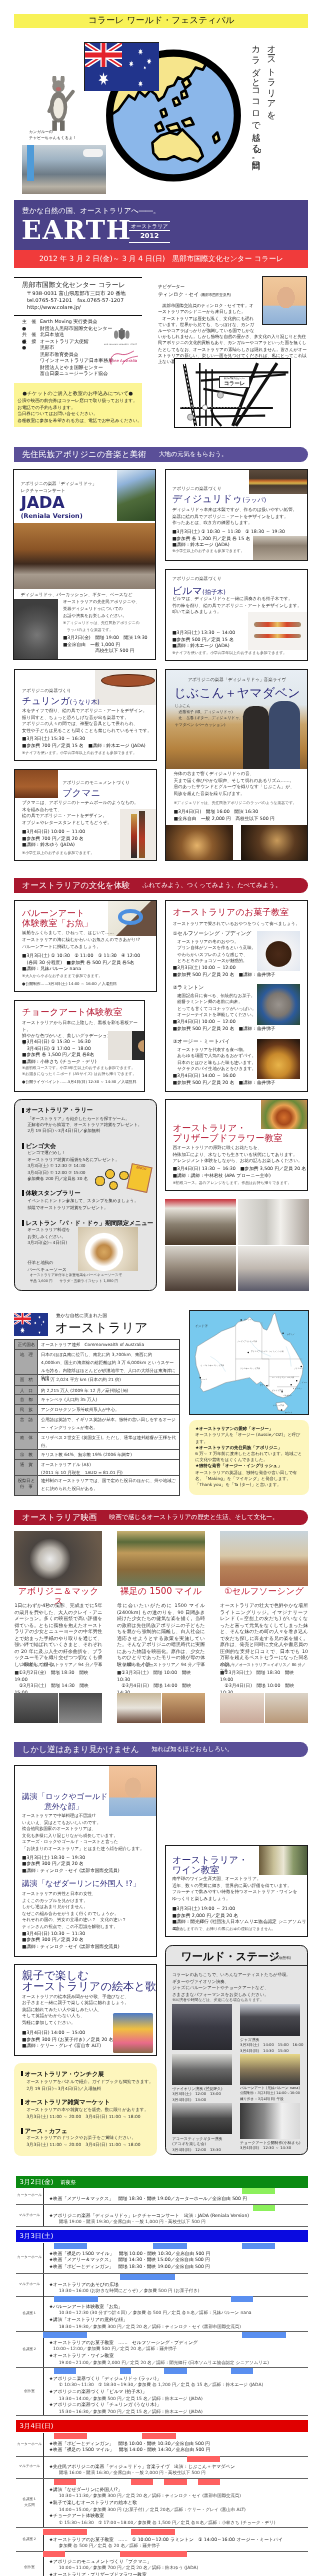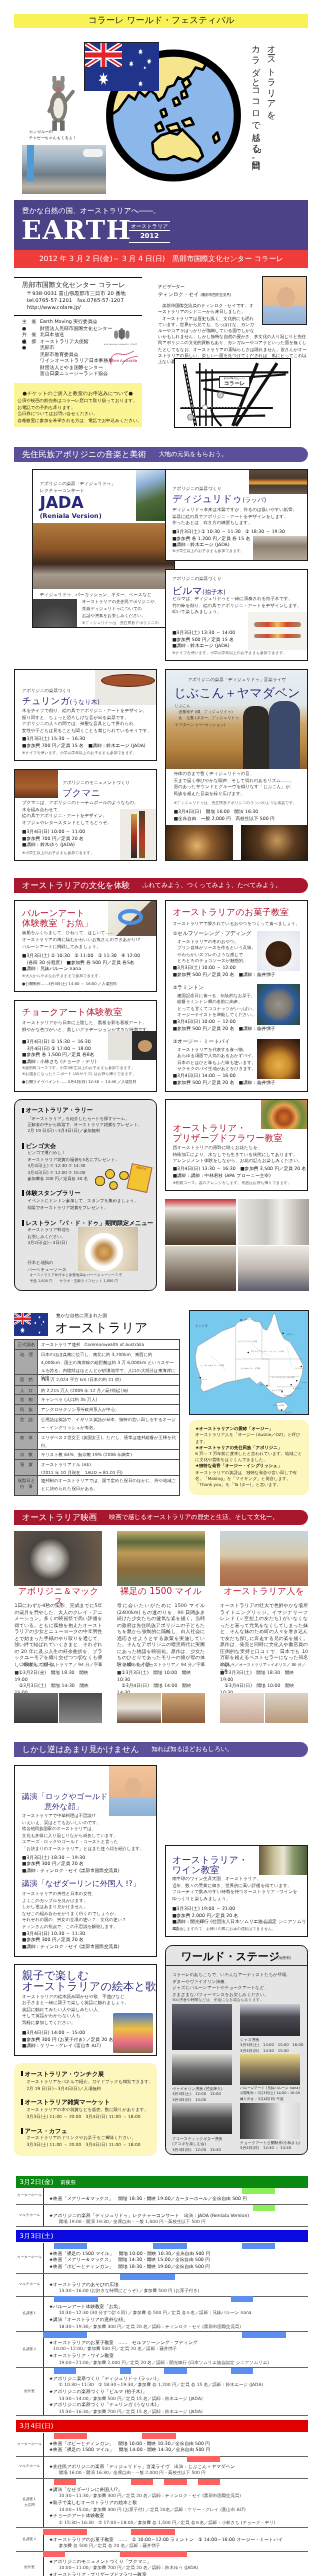--- a/index.html
+++ b/index.html
@@ -249,21 +249,21 @@
       <div style="font-size:1.9px;line-height:3.1px">黒部市国際文化センター</div>
       <div style="font-size:5.2px;line-height:6.2px;font-weight:bold">コラーレ</div>
     </div>
   </div>
 
   <div class="sec-hdr" style="top: 447px; background: rgb(90, 79, 152);">
     <span class="sec-title">先住民族アボリジニの音楽と美術</span>
     <span class="sec-sub">大地の元気をもらおう。</span>
   </div>
 
-  <div class="box" style="left:32px;top:469px;width:143px;height:159px">
+  <div class="box" style="left:13px;top:469px;width:143px;height:191px">
     <div class="photo" style="left:103px;top:0;width:40px;height:51px;background:linear-gradient(160deg,#dce8f2 0%,#8fb2d9 25%,#4e6b3a 55%,#2f4a24 100%)"></div>
     <div class="t kicker" style="left:6.7px;top:10.8px">アボリジニの楽器「ディジュリドゥ」
 レクチャーコンサート</div>
     <div class="t blue" style="left:6.7px;top:24px;font-size:16px;line-height:17.5px;font-weight:bold">JADA</div>
     <div class="t blue" style="left:6.7px;top:42px;font-size:6.4px;line-height:8.2px;font-weight:bold">(Reniala Version)</div>
     <div class="photo" style="left:0;top:53px;width:142px;height:66px;background:linear-gradient(180deg,#b27a3e 0%,#8a5426 40%,#3e2a1e 62%,#a79b8e 78%,#8d7f72 100%)"></div>
     <div class="t" style="left:6.7px;top:122px;font-size:4.4px;line-height:6.2px;color:#333">ディジュリドゥ、パーカッション、ギター、ベースなど</div>
     <div class="photo" style="left:0;top:129px;width:44px;height:61px;background:radial-gradient(circle at 23px 36px,#777 0,#555 15.5px,#3e3e3e 31px)"></div>
     <div class="t p" style="left:49px;top:129px;font-size:4.2px;line-height:6.9px">オーストラリアの先住民アボリジニや、
 楽器ディジュリドゥについての
@@ -374,21 +374,21 @@
     <div class="t p" style="left:6.7px;top:28px;line-height:7.2px;font-size:4.3px">風船をふくらまして、ひねって、はじいて……
 オーストラリアの海に棲むかわいいお魚さんのできあがり!?
 バルーンアートに挑戦してみましょう。</div>
     <div class="t info" style="left:6.7px;top:52px;line-height:6.7px">■3月3日(土) ① 10:30　② 11:00　③ 11:30　④ 12:00
 　(各回 30 分程度)　■参加費 各 500 円／定員 各5名
 ■講師：兄妹バルーン nana</div>
     <div class="t note" style="left:6.7px;top:72px">※大人から小さなお子さままで参加できます。</div>
     <div class="t note" style="left:6.7px;top:80px;color:#333">●公開制作……3月3日(土) 14:00 ～ 16:00 ／入場無料</div>
   </div>
 
-  <div class="box" style="left:14.4px;top:1000px;width:143px;height:92px">
+  <div class="box" style="left:14.4px;top:1000px;width:131px;height:92px">
     <div class="t red" style="left:6.7px;top:5.7px;font-size:9px;line-height:11.3px">チョークアート体験教室</div>
     <div class="t p" style="left:6.7px;top:19px">オーストラリアから日本に上陸した、黒板を彩る看板アート。
 鮮やかな色づかいと、美しいグラデーションが大きな特徴です。</div>
     <div class="photo" style="left:93px;top:30px;width:49px;height:29px;background:linear-gradient(90deg,#e6e2dc 0%,#e6e2dc 50%,#2b2b2b 50%,#2b2b2b 100%)">
       <div class="abs" style="left:30px;top:9.3px;width:13.4px;height:11.3px;border-radius:50%;background:#c69a6a"></div>
     </div>
     <div class="t info" style="left:6.7px;top:38px">■3月4日(日) ① 15:30 ～ 16:30
 　3月4日(日) ② 17:00 ～ 18:00
 ■参加費 各 1,500 円／定員 各8名
 ■講師：小林さち (チョーク・デリ)</div>
@@ -600,21 +600,21 @@
   <div class="mv-title" style="left:117px;top:1586px">裸足の 1500 マイル</div>
   <div class="mv-desc" style="left:117px;top:1603px">母に会いたいがために 1500 マイル (2400km) もの道のりを、90 日間歩き続けた少女たちの健気な姿を描く。当時の政府は先住民族アボリジニの子どもたちを親から強制的に隔離し、白人社会に適応させようとする政策を実施していた。そんなアボリジニの暗黒時代に実際にあった物語を映画化。原作は、少女たちのひとりであったモリーの娘が母の体験を綴った小説。</div>
   <div class="mv-meta" style="left:117px;top:1662px">2002 年／オーストラリア／ 94 分／字幕</div>
   <div class="mv-sched" style="left:117px;top:1670px">■①3月3日(土)　開場 10:00　開映 10:30
 　②3月4日(日)　開場 14:00　開映 14:30
 ■全席自由 500 円</div>
   <div class="photo" style="left:117px;top:1693px;width:44px;height:30px;background:linear-gradient(180deg,#c8b89a,#e8e4dc 50%,#6a4a3a)"></div>
   <div class="photo" style="left:162px;top:1693px;width:43px;height:30px;background:linear-gradient(180deg,#d0a878,#8a5a3a)"></div>
 
   <div class="photo" style="left:220px;top:1531px;width:88px;height:55px;background:linear-gradient(180deg,#c8d4dc 0%,#d8c8a8 45%,#b8845a 65%,#a86a4a 100%)"></div>
-  <div class="mv-title" style="left:220px;top:1586px">オーストラリア人を</div>
+  <div class="mv-title" style="left:220px;top:1586px">①セルフソーシング</div>
   <div class="mv-desc" style="left:220px;top:1603px">オーストラリアの壮大で色鮮やかな場所ライトニングリッジ。イマジナリーフレンド (＝空想上の友だち) がいなくなったと言って元気をなくしてしまった妹と、そんな妹のため町の人々を巻き込んで友だち探しに奔走する兄の姿を描く。原作は、発売と同時に文化人や書店員の圧倒的な支持と口コミで、日本でも 10 万部を超えるベストセラーになった同名小説。</div>
   <div class="mv-meta" style="left:220px;top:1662px;text-align:left;font-size:3.9px">2005 年／オーストラリア＝イギリス／ 86 分／字幕</div>
   <div class="mv-sched" style="left:220px;top:1670px">■①3月3日(土)　開場 18:30　開映 19:00
 　②3月4日(日)　開場 10:00　開映 10:30
 ■全席自由 500 円</div>
   <div class="photo" style="left:220px;top:1693px;width:44px;height:30px;background:linear-gradient(180deg,#e8dcd0,#c8a898)"></div>
   <div class="photo" style="left:265px;top:1693px;width:43px;height:30px;background:linear-gradient(180deg,#dcd4c8,#b89878)"></div>
 
   <div class="sec-hdr" style="top: 1742px; background: rgb(90, 79, 152);">
     <span class="sec-title">しかし逆はあまり見かけません</span>

